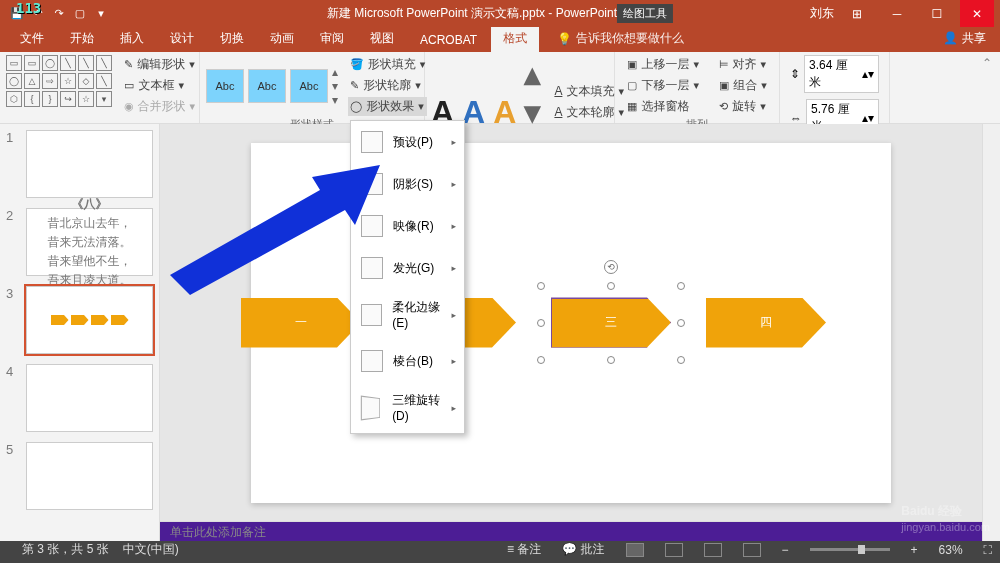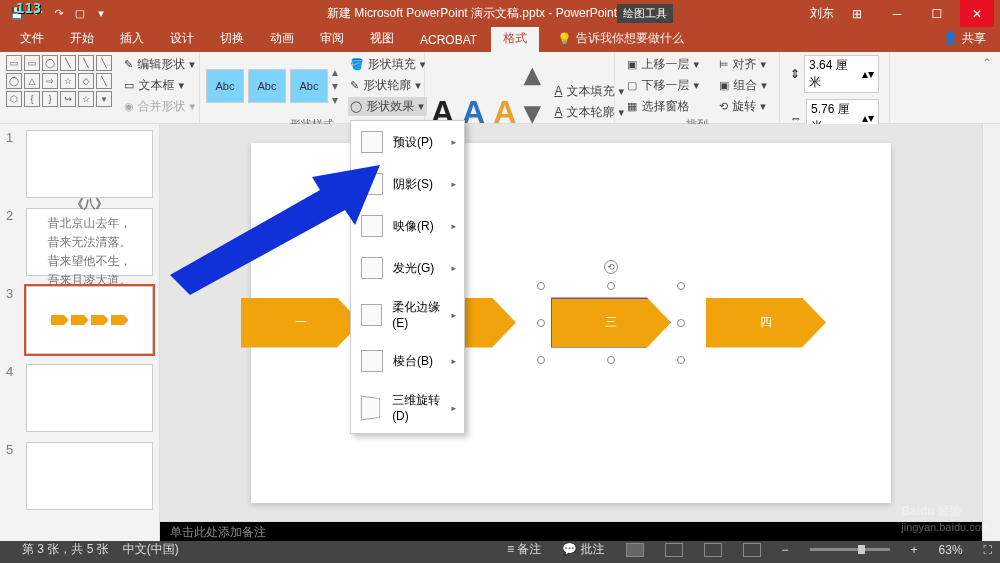--- a/index.html
+++ b/index.html
@@ -43,21 +43,21 @@
 .slide-thumb.sel .box{outline:2px solid #d35230}
 .editor{flex:1;background:#e6e6e6;position:relative;display:flex;flex-direction:column}
 .canvas-wrap{flex:1;display:flex;align-items:center;justify-content:center;position:relative}
 .canvas{width:640px;height:360px;background:#fff;box-shadow:0 2px 6px rgba(0,0,0,.2);position:relative}
 .chevron{position:absolute;width:120px;height:50px;background:#f0a30a;clip-path:polygon(0 0,80% 0,100% 50%,80% 100%,0 100%);display:flex;align-items:center;justify-content:center;color:#fff;font-size:13px}
 .chevron.sel{outline:2px solid #7a4a9c;outline-offset:-1px}
 .handle{position:absolute;width:8px;height:8px;background:#fff;border:1px solid #888;border-radius:50%}
 .rotate-handle{position:absolute;width:14px;height:14px;border:1px solid #888;border-radius:50%;left:50%;transform:translateX(-50%);top:-26px;display:flex;align-items:center;justify-content:center;font-size:9px;color:#666}
 .big-arrow{position:absolute;left:170px;top:165px;width:210px;height:130px;pointer-events:none;z-index:101}
 .scrollbar-v{width:18px;background:#f0f0f0;border-left:1px solid #ddd}
-.notes{height:20px;border-top:1px solid #ddd;background:#000000;padding:2px 10px;color:#888;font-size:12px}
+.notes{height:20px;border-top:1px solid #ddd;background:#4c1d95;padding:2px 10px;color:#888;font-size:12px}
 .statusbar{height:22px;background:#444;color:#ddd;display:flex;align-items:flex-start;padding:0 8px;gap:14px;font-size:11px}
 .statusbar .right{margin-left:auto;display:flex;align-items:center;gap:21px}
 .view-icon{width:18px;height:14px;border:1px solid #888;display:inline-block}
 .zoom-slider{width:80px;height:3px;background:#888;position:relative}
 .zoom-slider::after{content:"";position:absolute;width:7px;height:9px;background:#ccc;top:-3px;left:48px}
 .watermark{position:absolute;right:10px;bottom:30px;color:#fff;font-size:24px;opacity:.35;text-align:left;z-index:200;font-weight:bold}
 .watermark small{display:block;font-size:11px;font-weight:normal}
 .badge{position:absolute;font-family:monospace;font-weight:bold;color:#5eead4;font-size:14px;z-index:300;text-shadow:1px 1px 0 #000}
 </style>
 </head>

